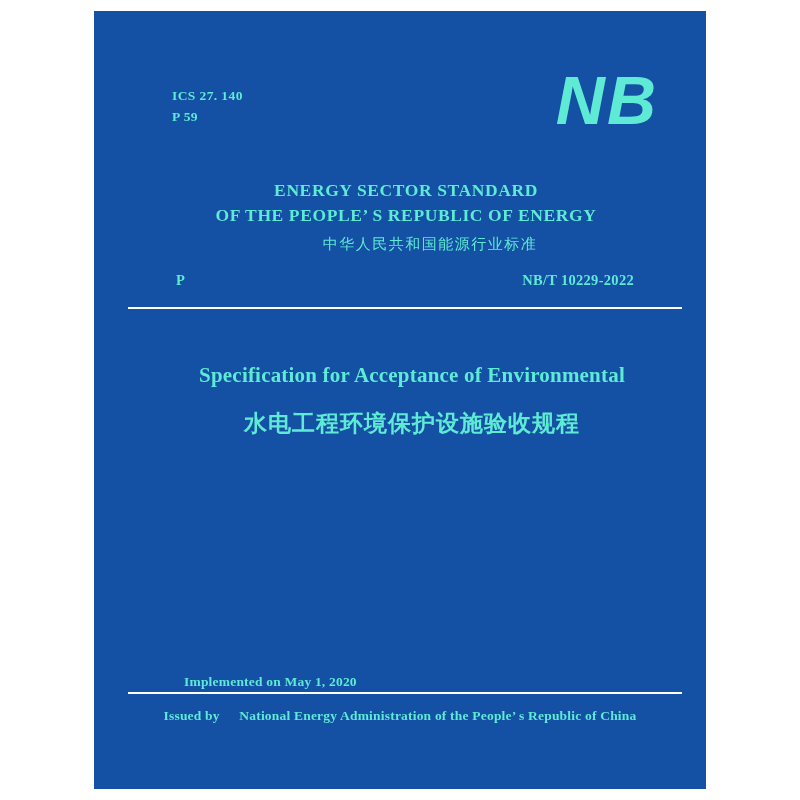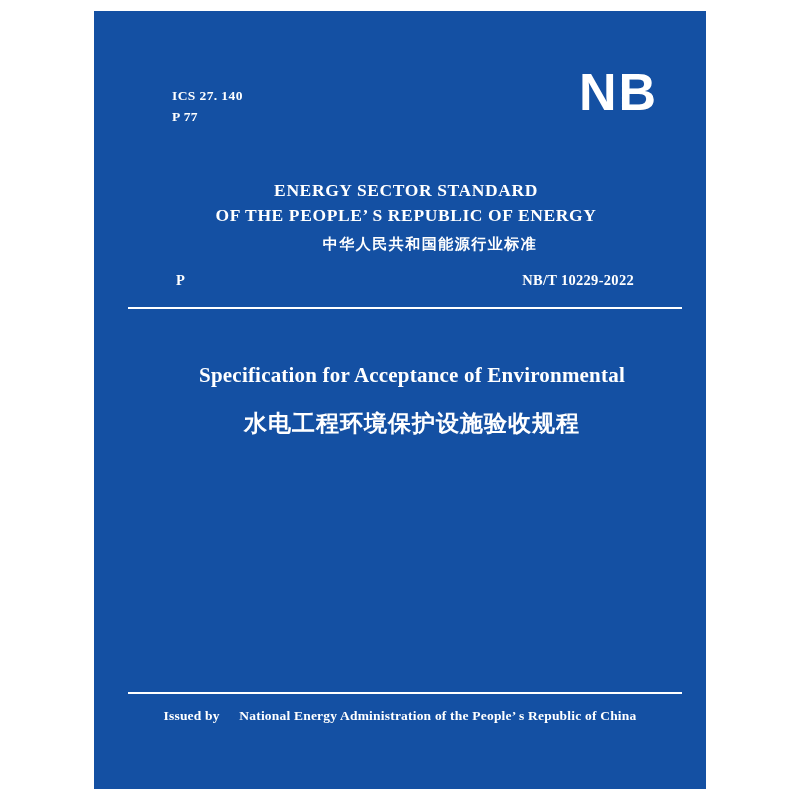--- a/index.html
+++ b/index.html
@@ -22,44 +22,45 @@
   }
 
   
   .cover {
     position: absolute;
     left: 94px;
     top: 11px;
     width: 612px;
     height: 778px;
     background: #1450a3;
-    color: #ffffff;
+    color: #5eead4;
   }
 
   
   .ics-block {
     position: absolute;
     left: 78px;
     top: 75px;
     line-height: 1.55;
     font-weight: bold;
     font-size: 13.5px;
     letter-spacing: 0.4px;
   }
 
   
   .nb-logo {
     position: absolute;
     right: 48px;
     top: 55px;
     font-family: "Liberation Sans", sans-serif;
     font-weight: bold;
-    font-size: 52px;
+    font-size: 68px;
     letter-spacing: 2px;
     line-height: 1;
+    font-style: italic;
   }
 
   
   .std-head {
     position: absolute;
     left: 0;
     right: 0;
     top: 167px;
     text-align: center;
     margin-left: 12px;
@@ -72,21 +73,21 @@
   }
   .std-head .en2 {
     font-weight: bold;
     font-size: 17.5px;
     letter-spacing: 0.6px;
     line-height: 1.45;
   }
   .std-head .cn {
     margin-top: 6px;
     font-family: "DejaVu Sans", sans-serif;
-    font-weight: bold;
+    font-weight: normal;
     font-size: 15px;
     letter-spacing: 1.5px;
     padding-left: 48px;
   }
 
   
   .code-row {
     position: absolute;
     left: 82px;
     right: 72px;
@@ -162,21 +163,21 @@
   }
 </style>
 </head>
 <body>
 
 <div class="page">
   <div class="cover">
 
     <div class="ics-block">
       <div>ICS 27. 140</div>
-      <div>P 77</div>
+      <div>P 59</div>
     </div>
 
     <div class="nb-logo">NB</div>
 
     <div class="std-head">
       <div class="en1">ENERGY SECTOR STANDARD</div>
       <div class="en2">OF THE PEOPLE’ S REPUBLIC OF ENERGY</div>
       <div class="cn">中华人民共和国能源行业标准</div>
     </div>
 
@@ -186,20 +187,21 @@
     </div>
 
     <div class="rule rule-top"></div>
 
     <div class="title-block">
       <div class="t-en">Specification for Acceptance of Environmental</div>
       <div class="t-cn">水电工程环境保护设施验收规程</div>
     </div>
 
     <div class="dates-row">
+      <span>Implemented on May 1, 2020</span>
     </div>
 
     <div class="rule rule-bot"></div>
 
     <div class="issuer">
       <span class="issued-by">Issued by</span>
       <span>National Energy Administration of the People’ s Republic of China</span>
     </div>
 
   </div>

